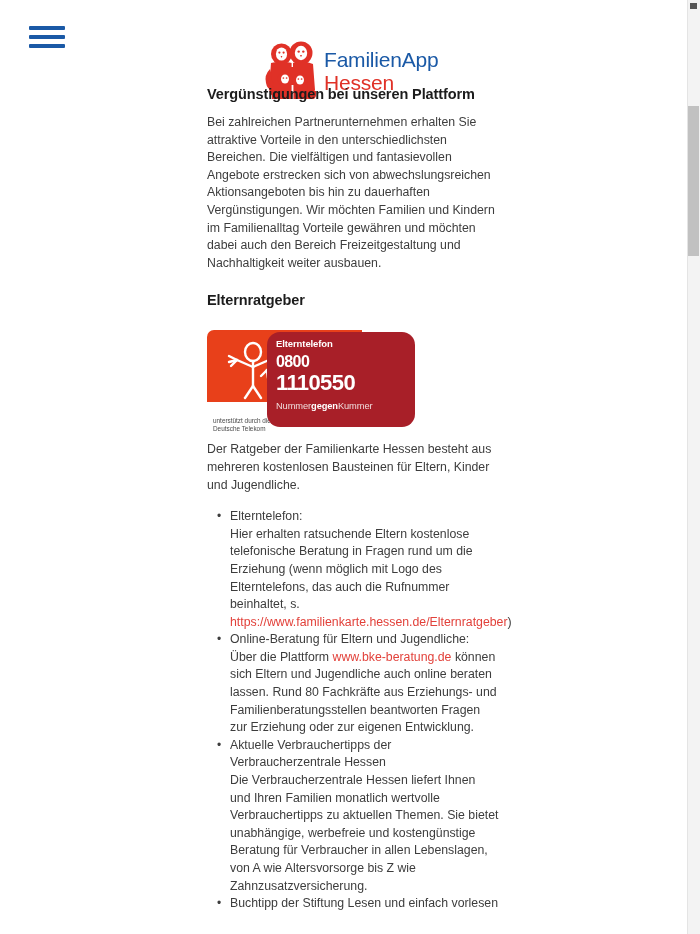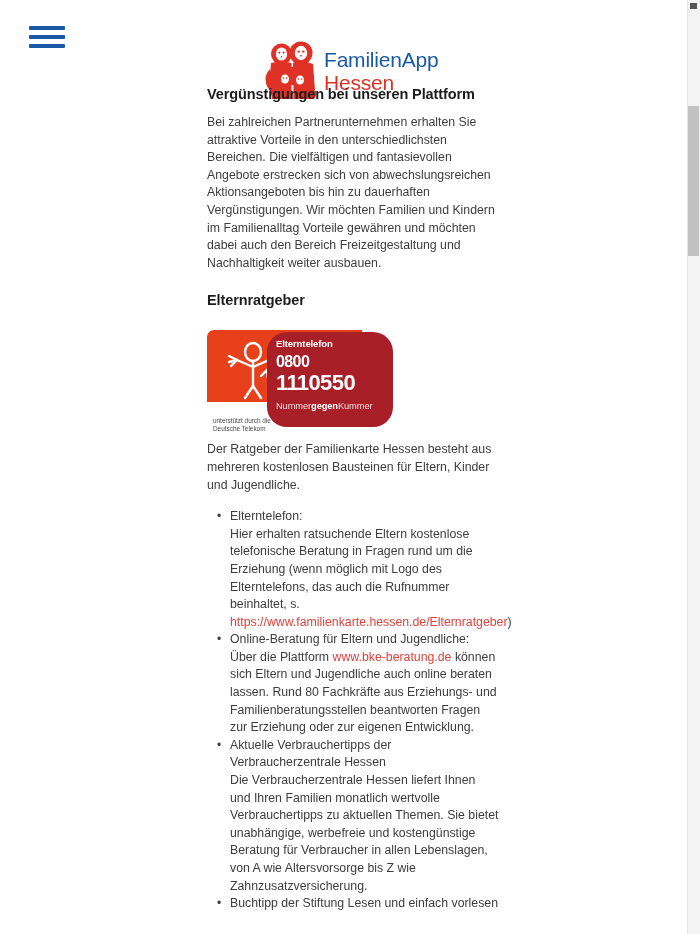--- a/index.html
+++ b/index.html
@@ -130,24 +130,24 @@
     position: absolute;
     left: 8px;
     top: 4px;
     width: 130px;
     height: 66px;
   }
   .banner-box {
     position: absolute;
     left: 60px;
     top: 2px;
-    width: 126px;
+    width: 148px;
     height: 95px;
     background: #a81f28;
-    border-radius: 20px;
+    border-radius: 13px;
     color: #ffffff;
     padding: 6px 0 0 9px;
     box-sizing: border-box;
   }
   .banner-box .lbl {
     font-size: 9.5px;
     font-weight: bold;
     letter-spacing: -0.1px;
     display: block;
   }

